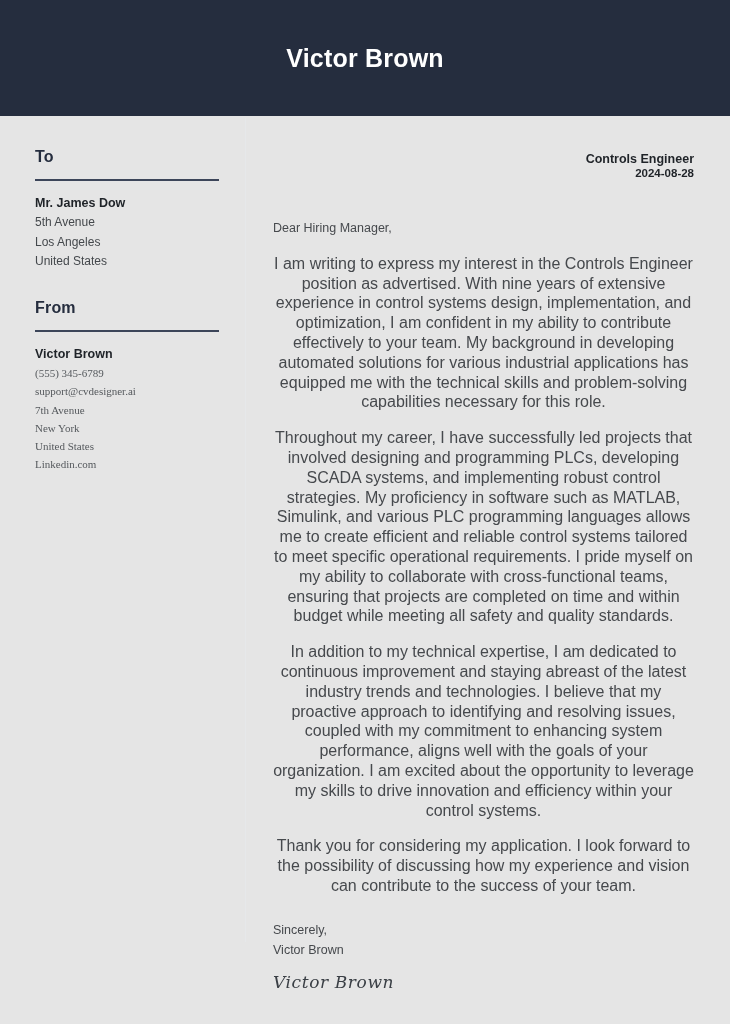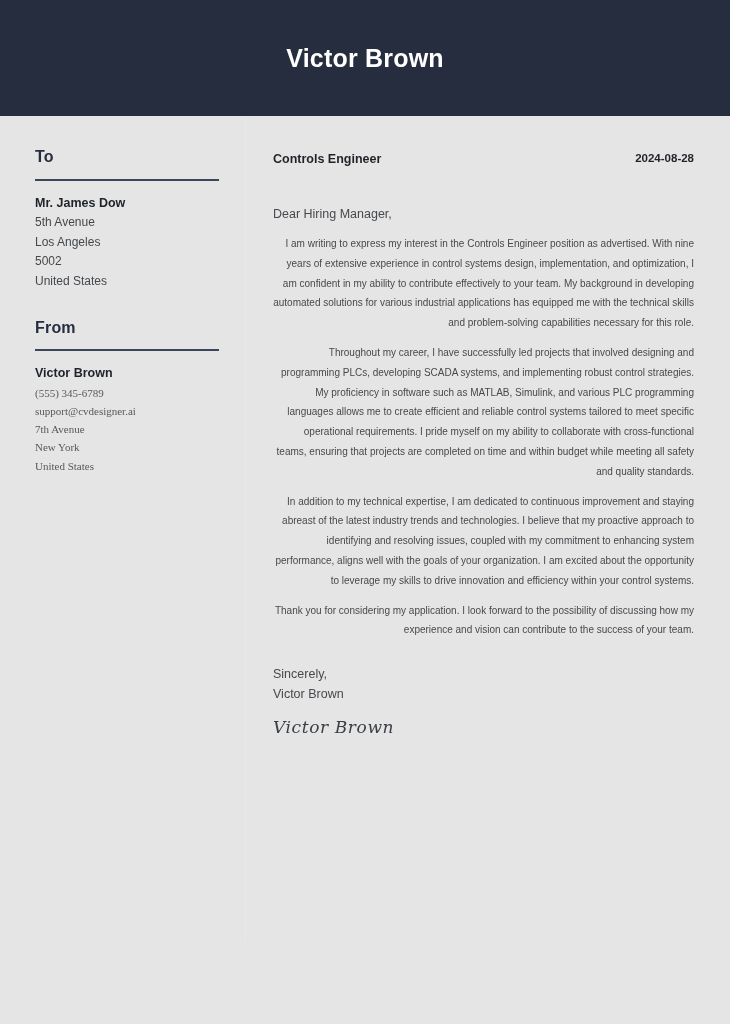--- a/index.html
+++ b/index.html
@@ -98,47 +98,48 @@
 
   
   .letter {
     position: absolute;
     left: 273px;
     top: 152px;
     width: 421px;
   }
   .letter-topline {
     display: flex;
-    align-items: flex-start;
+    align-items: flex-end;
     justify-content: space-between;
     margin-bottom: 0;
+    flex-direction: column;
   }
   .letter-title {
     font-size: 12.5px;
     font-weight: bold;
     color: #1f2328;
     line-height: 1.2;
   }
   .letter-date {
     font-size: 11.5px;
     font-weight: bold;
     color: #1f2328;
     line-height: 1.2;
   }
   .salutation {
     margin-top: 37px;
     font-size: 12.5px;
     color: #46494d;
     line-height: 20px;
   }
   .paragraph {
-    font-size: 10px;
+    font-size: 16px;
     color: #46494d;
     line-height: 19.8px;
-    text-align: right;
+    text-align: center;
   }
   .signoff {
     margin-top: 25px;
     font-size: 12.5px;
     color: #46494d;
     line-height: 19.8px;
   }
   .signature {
     margin-top: 12px;
     font-family: "DejaVu Serif", serif;
@@ -161,35 +162,35 @@
   <div class="column-divider"></div>
 
   <div class="sidebar">
 
     <div class="side-section">
       <div class="side-heading">To</div>
       <div class="side-rule"></div>
       <div class="side-line strong">Mr. James Dow</div>
       <div class="side-line">5th Avenue</div>
       <div class="side-line">Los Angeles</div>
-      <div class="side-line">5002</div>
       <div class="side-line">United States</div>
     </div>
 
     <div class="section-gap"></div>
 
     <div class="side-section">
       <div class="side-heading">From</div>
       <div class="side-rule"></div>
       <div class="side-line strong">Victor Brown</div>
       <div class="side-line small">(555) 345-6789</div>
       <div class="side-line small">support@cvdesigner.ai</div>
       <div class="side-line small">7th Avenue</div>
       <div class="side-line small">New York</div>
       <div class="side-line small">United States</div>
+      <div class="side-line small">Linkedin.com</div>
     </div>
 
   </div>
 
   <div class="letter">
 
     <div class="letter-topline">
       <div class="letter-title">Controls Engineer</div>
       <div class="letter-date">2024-08-28</div>
     </div>

